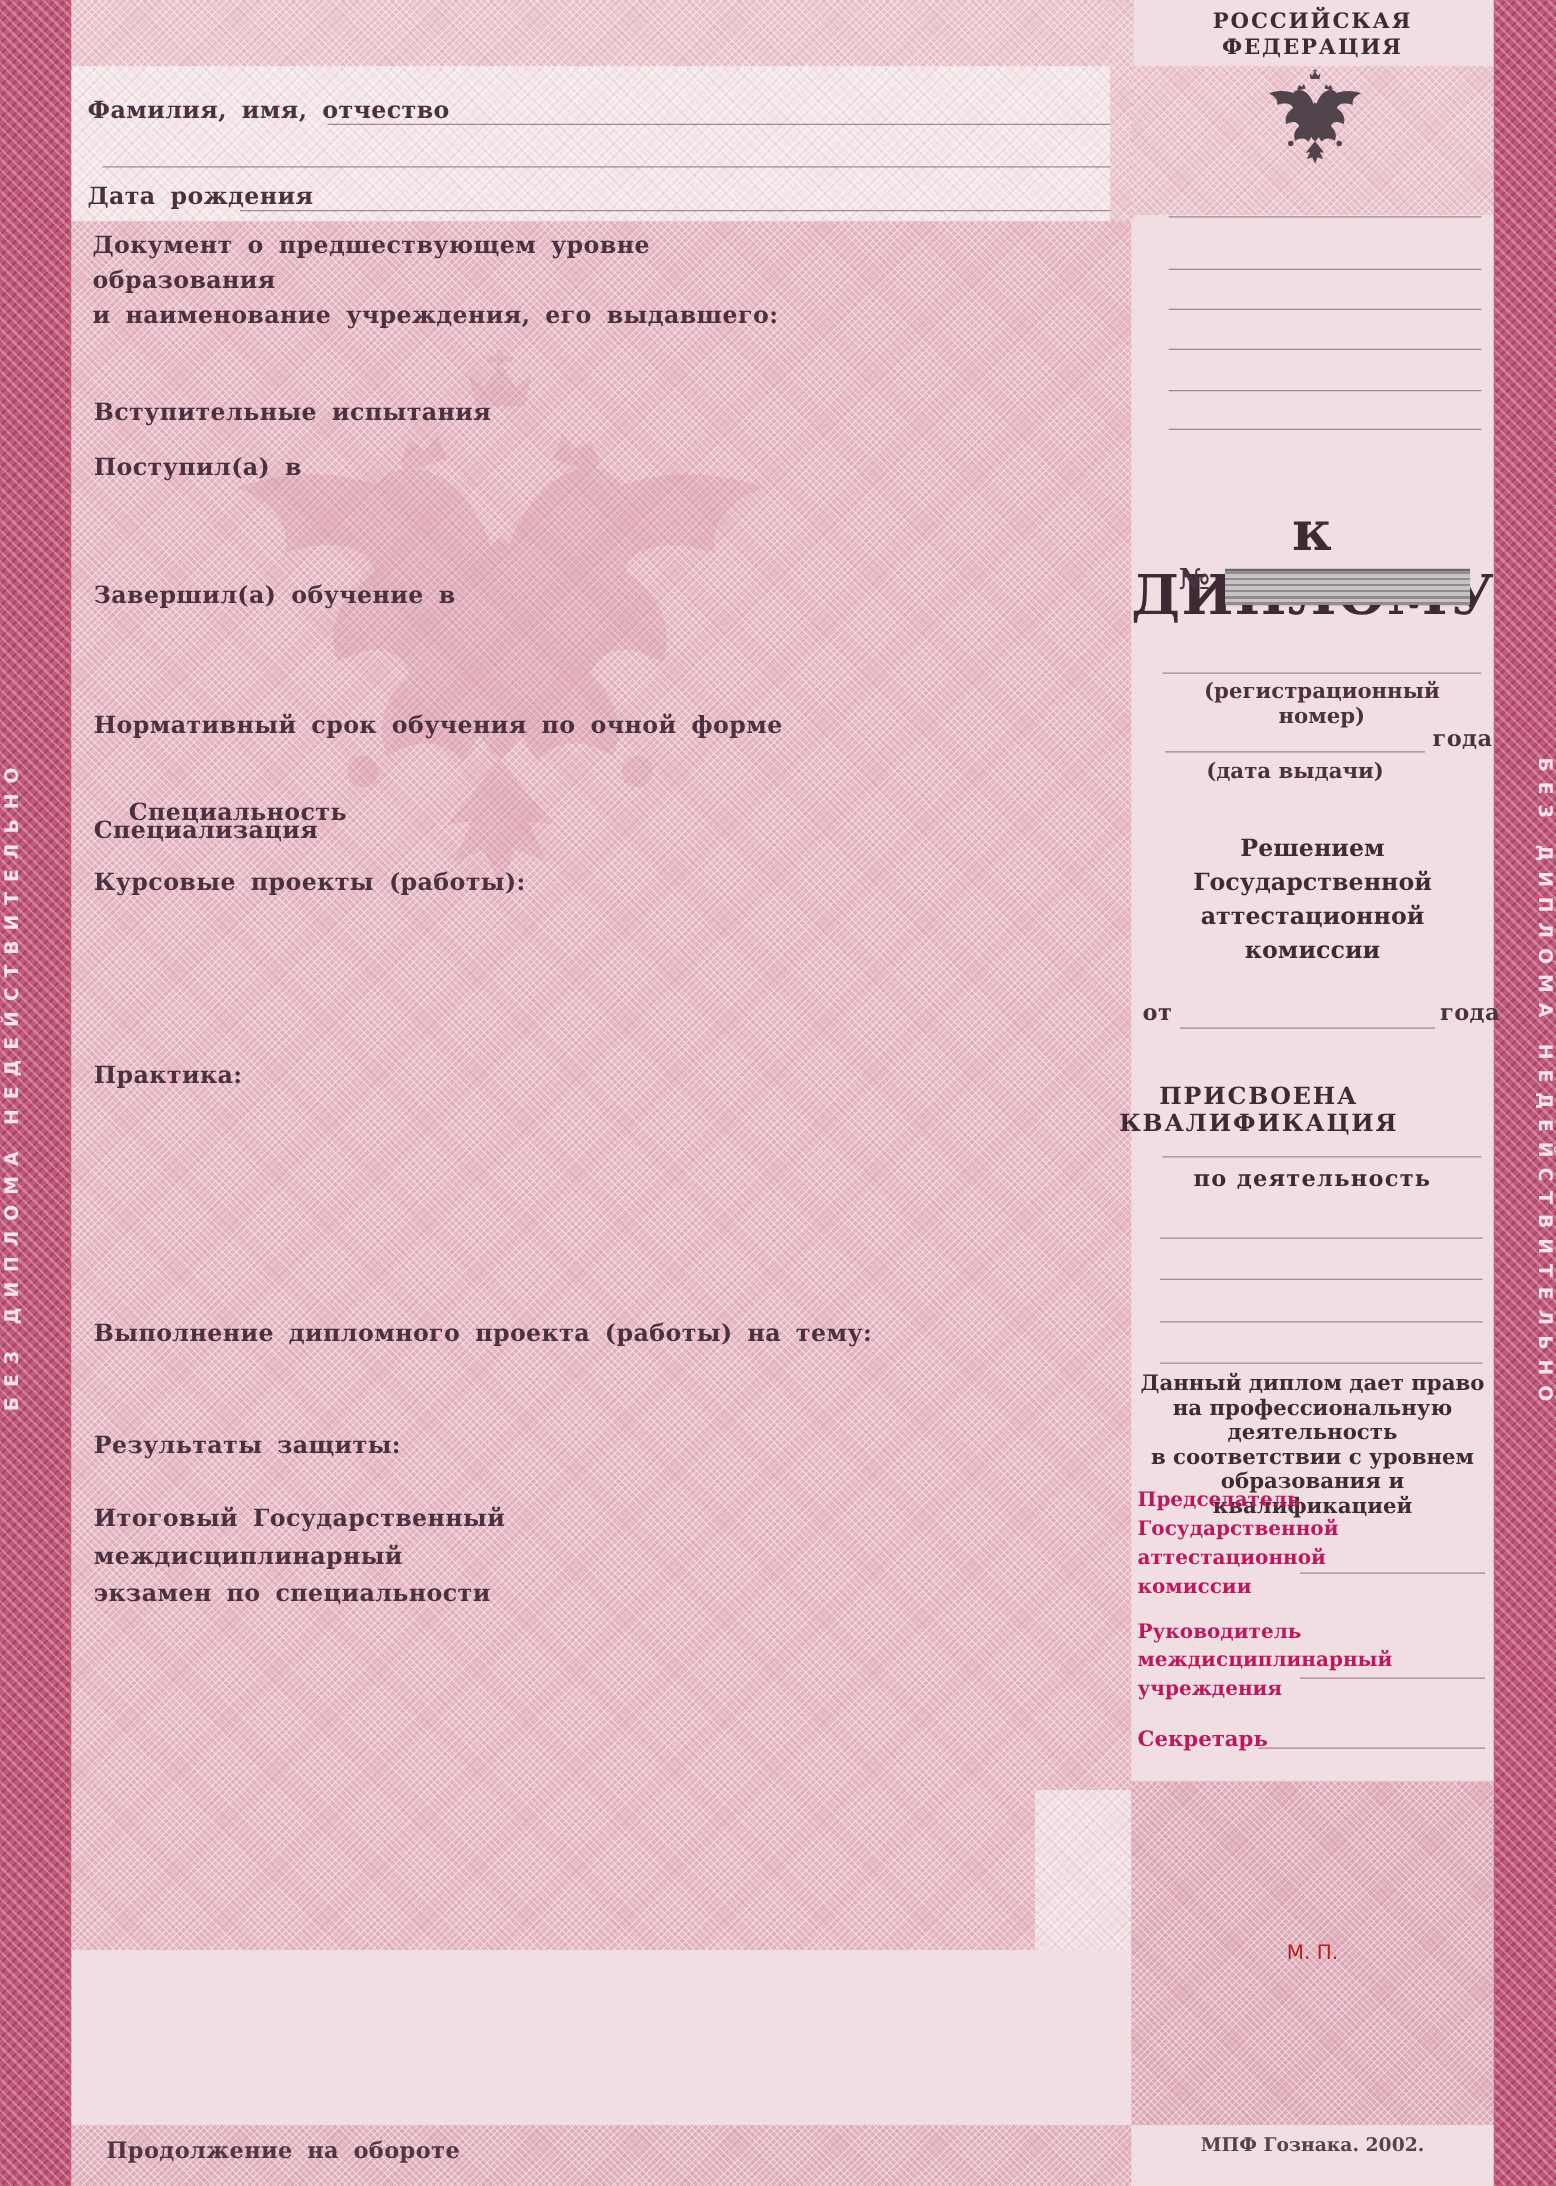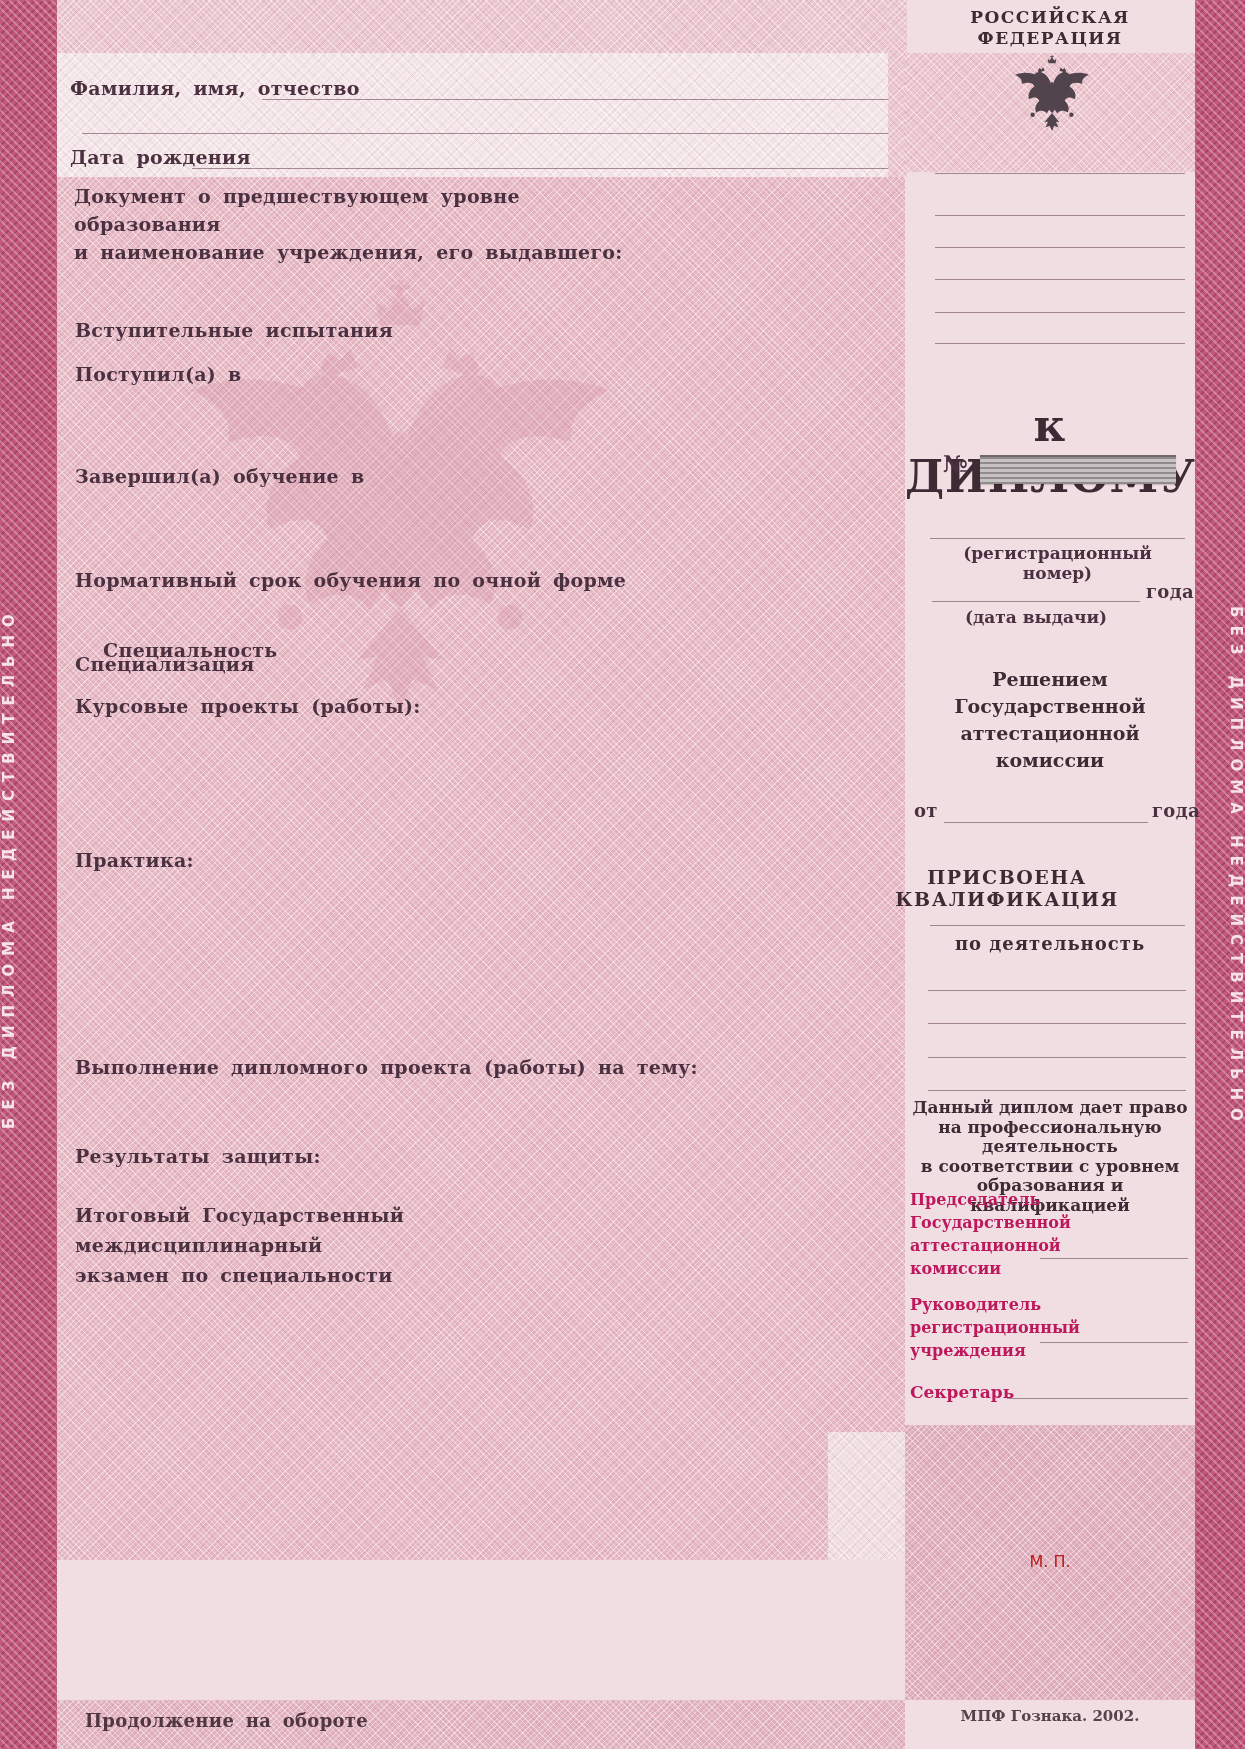--- a/index.html
+++ b/index.html
@@ -160,21 +160,21 @@
   <div class="sig" style="left:910px; top:1188px;">
     <div>Председатель</div>
     <div>Государственной</div>
     <div>аттестационной</div>
     <div>комиссии</div>
   </div>
   <div class="rule" style="left:1040px; top:1258px; width:148px;"></div>
 
   <div class="sig" style="left:910px; top:1293px;">
     <div>Руководитель</div>
-    <div>регистрационный</div>
+    <div>междисциплинарный</div>
     <div>учреждения</div>
   </div>
   <div class="rule" style="left:1040px; top:1342px; width:148px;"></div>
 
   <div class="sig" style="left:910px; top:1381px; font-size:17px;">Секретарь</div>
   <div class="rule" style="left:1007px; top:1398px; width:181px;"></div>
 
   <div class="rcc" style="left:905px; top:1552px; width:290px; font-family:'DejaVu Sans',sans-serif; font-size:16px; color:#b91c1c;">М. П.</div>
 
   <div class="rcc ital" style="left:905px; top:1707px; width:290px; font-weight:700; font-size:15px; color:#57414b;">МПФ Гознака. 2002.</div>

